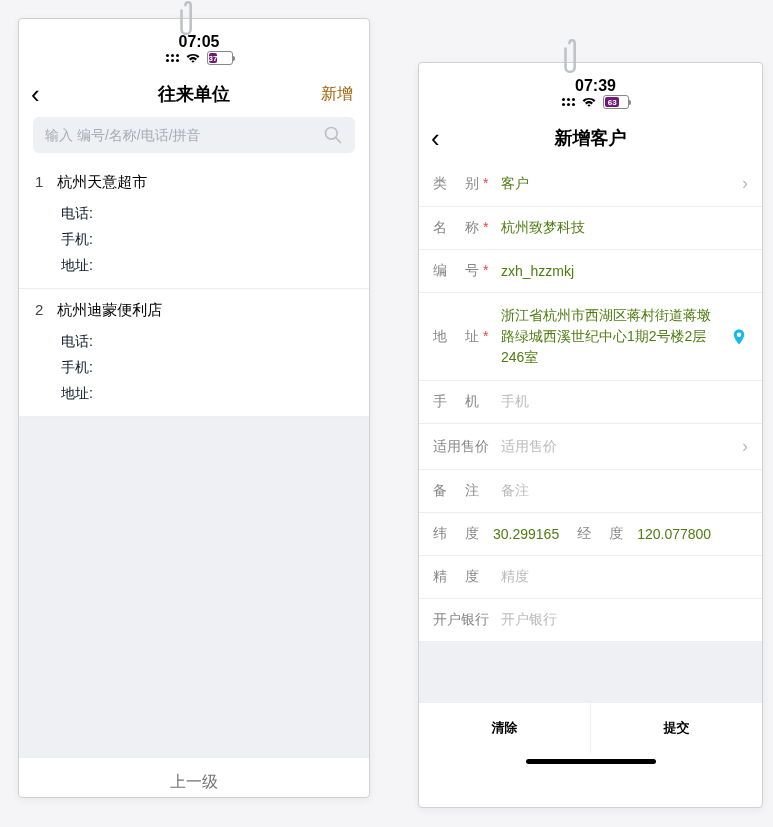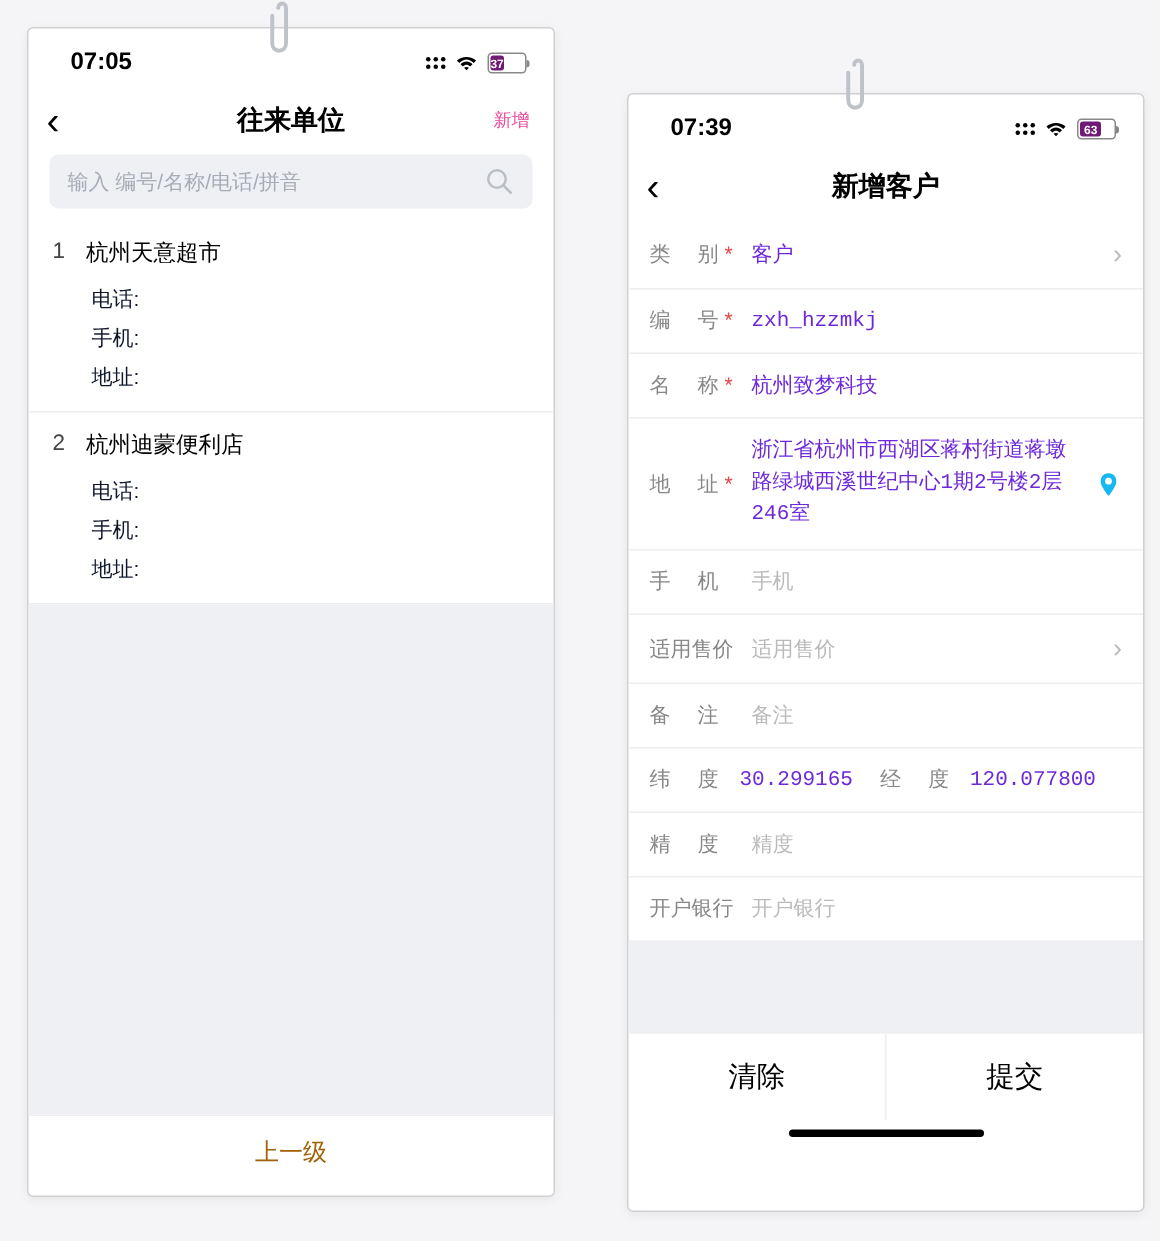--- a/index.html
+++ b/index.html
@@ -41,20 +41,21 @@
   .clip-right { left: 560px; top: 38px; }
 
   
   .status-bar {
     display: flex;
     align-items: center;
     justify-content: space-between;
     padding: 14px 18px 10px 28px;
     font-size: 16px;
     font-weight: 600;
+    flex-direction: column;
   }
   .status-icons { display: flex; align-items: center; gap: 6px; }
   .dots {
     display: grid;
     grid-template-columns: repeat(3, 3px);
     grid-template-rows: repeat(2, 3px);
     gap: 2px;
   }
   .dots span { width: 3px; height: 3px; background: #000; border-radius: 50%; }
   .wifi { width: 16px; height: 12px; }
@@ -103,22 +104,22 @@
   .nav-title {
     position: absolute;
     left: 0; right: 0;
     text-align: center;
     font-size: 18px;
     font-weight: 700;
     pointer-events: none;
   }
   .nav-action {
     margin-left: auto;
-    color: #ec4899;
-    font-size: 12px;
+    color: #a16207;
+    font-size: 16px;
     cursor: pointer;
   }
 
   
   .search-wrap { padding: 0 14px 8px 14px; }
   .search-box {
     background: #eef0f4;
     border-radius: 6px;
     display: flex;
     align-items: center;
@@ -151,21 +152,21 @@
     line-height: 26px;
   }
   .list-fill {
     background: #eef0f4;
     height: 340px;
   }
 
   .bottom-btn {
     text-align: center;
     padding: 14px 0;
-    color: #a16207;
+    color: #737373;
     font-size: 16px;
     font-weight: 500;
     border-top: 1px solid #eee;
     cursor: pointer;
   }
   .home-indicator {
     width: 130px;
     height: 5px;
     background: #000;
     border-radius: 3px;
@@ -181,36 +182,37 @@
     font-size: 14px;
     gap: 8px;
   }
   .form-label {
     color: #888;
     white-space: nowrap;
     min-width: 60px;
     letter-spacing: 2px;
   }
   .form-label .req { color: #e64545; margin-left: 2px; letter-spacing: 0; }
-  .form-value { flex: 1; color: #6d28d9; font-family: Liberation Mono, monospace; }
+  .form-value { flex: 1; color: #4d7c0f; }
   .form-placeholder { flex: 1; color: #bbb; }
   .row-chevron { color: #bbb; font-size: 18px; }
   .addr-row .form-value { line-height: 1.5; }
   .pin-icon { width: 18px; height: 18px; flex-shrink:0; }
   .coord-row { gap: 4px; }
   .coord-row .form-label { min-width: 56px; }
   .coord-row .form-value { flex: 0 0 auto; margin-right: 14px; }
   .right-fill { background: #eef0f4; height: 60px; }
   .footer-btns { display: flex; border-top: 1px solid #eee; }
   .footer-btns > div {
     flex: 1;
     text-align: center;
     padding: 16px 0;
-    font-size: 19px;
+    font-size: 13px;
     cursor: pointer;
+    font-weight: bold;
   }
   .footer-btns > div:first-child { border-right: 1px solid #eee; }
 </style>
 </head>
 <body>
 
 <div class="clip clip-left">
   <svg viewBox="0 0 24 32">
       <path d="M7 4 C7 1 11 1 11 4 L11 22 C11 27 4 27 4 22 L4 8" fill="none" stroke="#bfc3c9" stroke-width="2" stroke-linecap="round"></path>
     </svg>
@@ -313,27 +315,27 @@
     <span class="nav-title">新增客户</span>
   </div>
 
   <div class="form-row">
     <span class="form-label"><span>类　别</span><span class="req">*</span></span>
     <span class="form-value">客户</span>
     <span class="row-chevron">›</span>
   </div>
 
   <div class="form-row">
+    <span class="form-label"><span>名　称</span><span class="req">*</span></span>
+    <span class="form-value">杭州致梦科技</span>
+  </div>
+
+  <div class="form-row">
     <span class="form-label"><span>编　号</span><span class="req">*</span></span>
     <span class="form-value">zxh_hzzmkj</span>
-  </div>
-
-  <div class="form-row">
-    <span class="form-label"><span>名　称</span><span class="req">*</span></span>
-    <span class="form-value">杭州致梦科技</span>
   </div>
 
   <div class="form-row addr-row">
     <span class="form-label"><span>地　址</span><span class="req">*</span></span>
     <span class="form-value">浙江省杭州市西湖区蒋村街道蒋墩路绿城西溪世纪中心1期2号楼2层246室</span>
     <svg class="pin-icon" viewBox="0 0 24 24">
         <path d="M12 2 C8 2 5 5 5 9 C5 14 12 22 12 22 C12 22 19 14 19 9 C19 5 16 2 12 2 Z" fill="#16b8f0"></path>
         <circle cx="12" cy="9" r="3" fill="#fff"></circle>
       </svg>
   </div>

